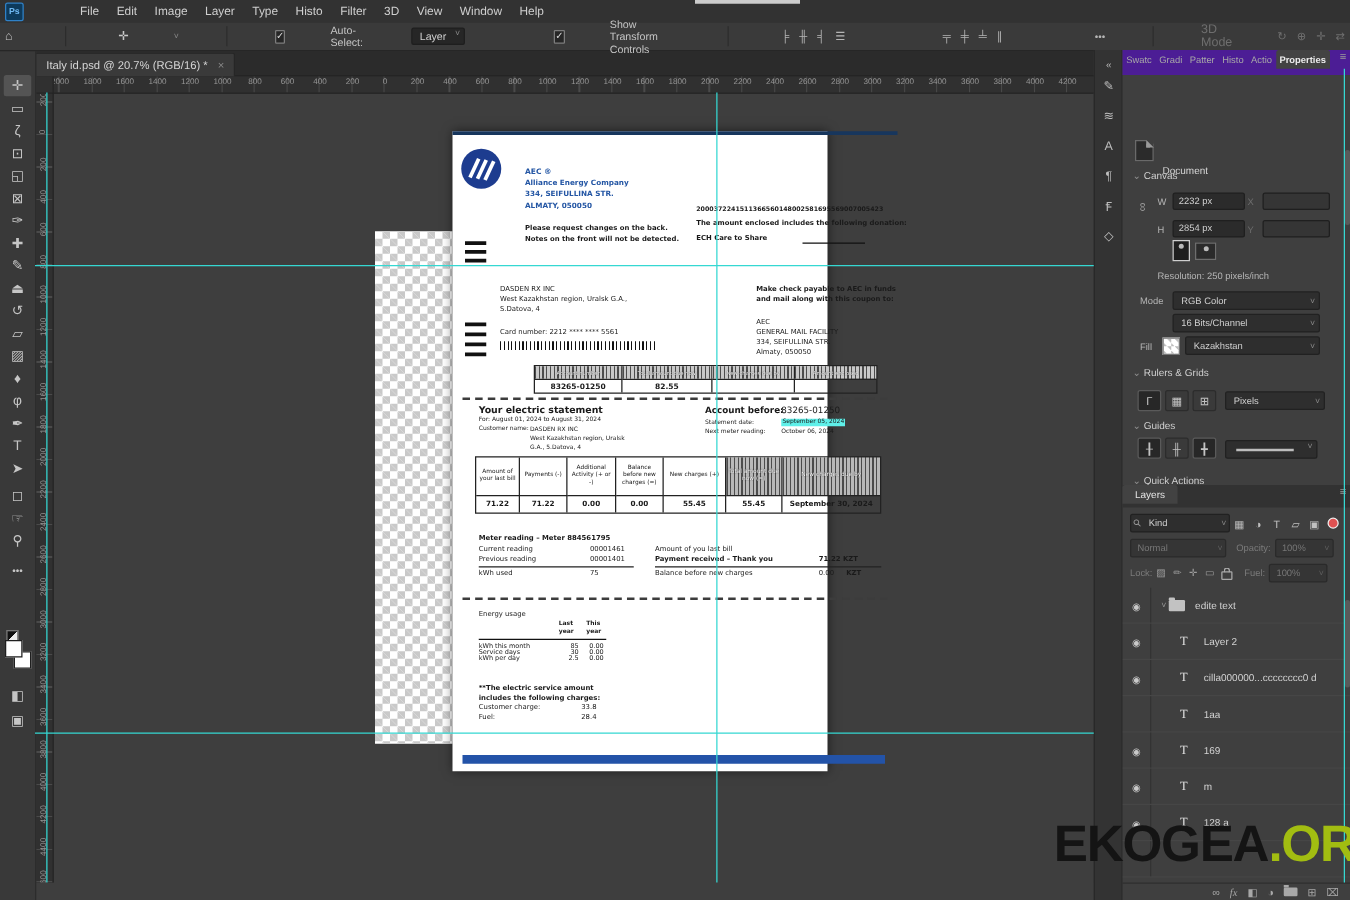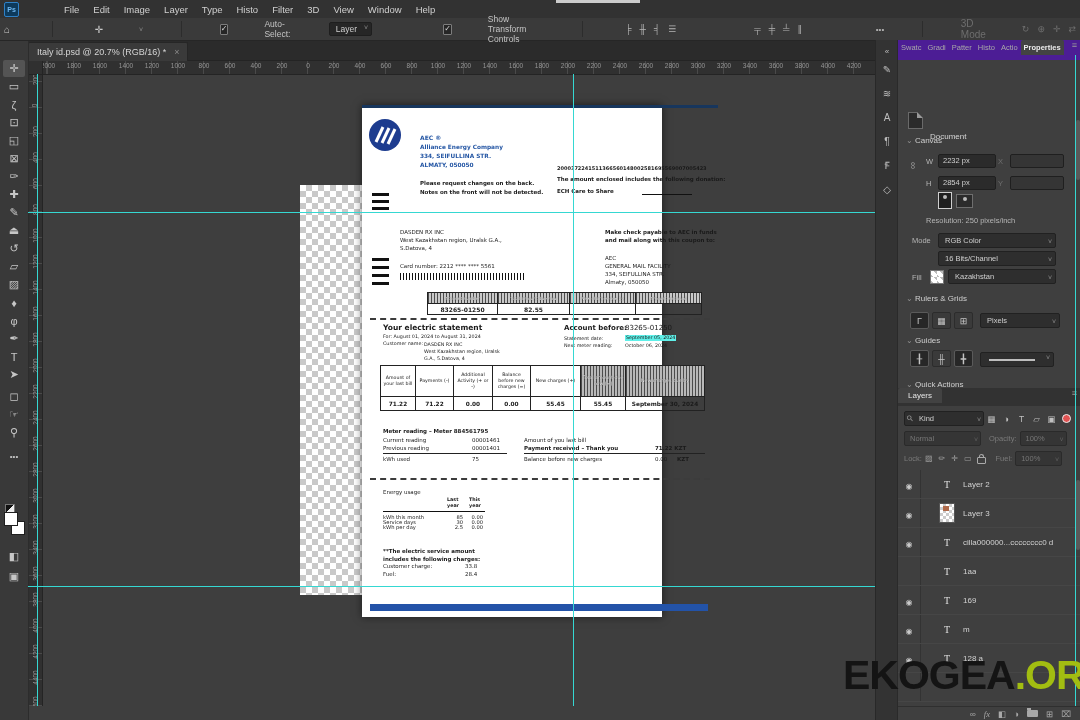--- a/index.html
+++ b/index.html
@@ -657,29 +657,30 @@
       <span class="ilock"></span>
       <span style="margin-left:6px">Fuel:</span>
       <span class="ddd" style="width:28px;margin-left:3px">100%</span>
     </div>
 
     <div id="layerlist">
       <div class="lr">
         <span class="eyebox">
             <span class="eye"></span>
           </span>
-        <span class="thumbT">T</span>
-        <span class="lname">Layer 2</span>
+        <span class="lcaret">˅</span>
+        <span class="ifolder"></span>
+        <span class="lname">edite text</span>
       </div>
       <div class="lr">
         <span class="eyebox">
             <span class="eye"></span>
           </span>
-        <span class="thumbImg"></span>
-        <span class="lname">Layer 3</span>
+        <span class="thumbT">T</span>
+        <span class="lname">Layer 2</span>
       </div>
       <div class="lr">
         <span class="eyebox">
             <span class="eye"></span>
           </span>
         <span class="thumbT">T</span>
         <span class="lname">cilla000000...cccccccc0 d</span>
       </div>
       <div class="lr noeye">
         <span class="eyebox">

